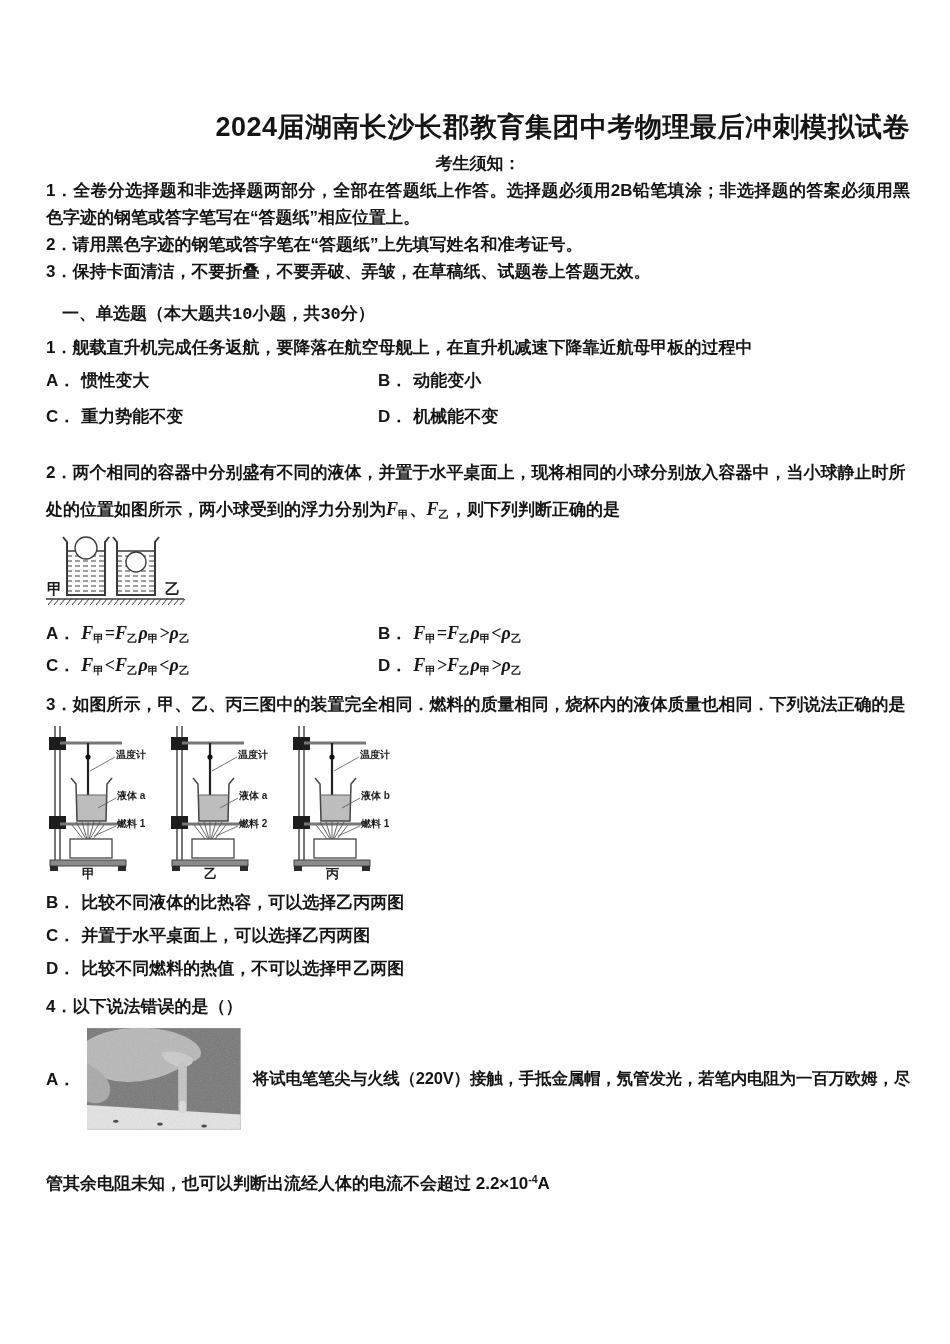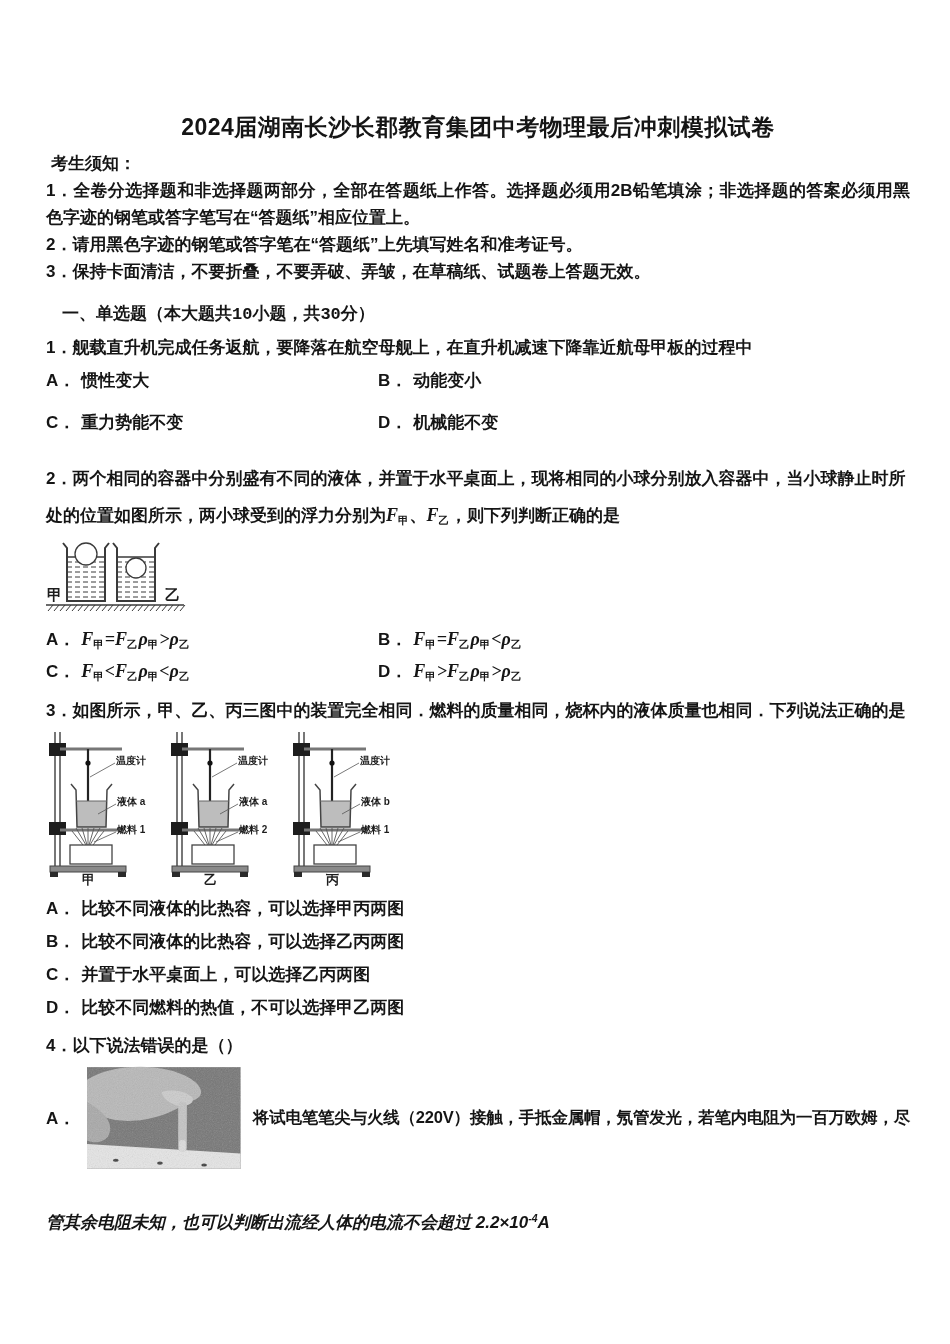--- a/index.html
+++ b/index.html
@@ -2,41 +2,41 @@
 <html><head>
 <meta charset="utf-8">
 <style>
   html,body{margin:0;padding:0;background:#fff;}
   body{
     width:950px;height:1344px;overflow:hidden;
     font-family:"Liberation Sans",sans-serif;
     font-weight:700;color:#151515;font-size:17px;
   }
   .page{padding:0 40px 0 46px;}
-  .title{margin:0;padding-top:112px;line-height:30px;font-size:23px;font-weight:800;text-align:center;letter-spacing:.5px;}
-  .notice-heading{margin:8px 5px 0;line-height:27px;}
+  .title{margin:0;padding-top:112px;line-height:30px;font-size:27px;font-weight:800;text-align:right;letter-spacing:.5px;}
+  .notice-heading{margin:8px 12px 0;line-height:27px;text-align:center;}
   .notice-item{margin:0;line-height:27px;text-align:justify;}
   .section-heading{margin:16px 16px 0;line-height:27px;font-family:Liberation Mono, monospace;}
   .stem{margin:6px 0 0;line-height:27px;}
   .stem-q2{margin:28px 0 0;line-height:36px;}
-  .opts-grid{display:grid;grid-template-columns:332px 1fr;margin-top:10px;row-gap:22px;line-height:20px;}
+  .opts-grid{display:grid;grid-template-columns:332px 1fr;margin-top:10px;row-gap:16px;line-height:20px;}
   .opts-grid2{display:grid;grid-template-columns:332px 1fr;margin-top:6px;row-gap:5px;line-height:22px;}
   .opt-label{margin-right:6px;}
   .fx{white-space:nowrap;}
   .fi{font-family:"Liberation Serif",serif;font-style:italic;font-size:18px;}
   sub.fs{font-size:10.5px;vertical-align:-3px;font-weight:700;margin:0 1px 0 0;font-style:normal;}
   sup.fp{font-size:10.5px;vertical-align:6px;font-weight:700;}
   .fig2-wrap{margin-top:3px;}
   .fig3-row{display:flex;gap:10px;margin-top:8px;}
   .q3-opt{margin:13px 0 0;line-height:20px;}
   .q3-opts{margin-top:12px;}
   .stem-q4{margin:14px 0 0;line-height:27px;}
   .q4-row{display:flex;align-items:center;margin-top:6px;gap:6px;}
   .q4-text{font-size:16.5px;letter-spacing:-.2px;white-space:nowrap;margin-left:6px;}
-  .q4-cont{margin:34px 0 8px;line-height:27px;font-style:italic;}
+  .q4-cont{margin:34px 0 8px;line-height:27px;}
   svg text{font-family:"Liberation Sans",sans-serif;font-weight:700;fill:#1c1c1c;}
   .svg-label{font-size:10px;}
   .svg-caption{font-size:13px;}
   .svg-big{font-size:15px;}
 </style>
 </head>
 <body>
 
 <div class="page">
 
@@ -230,21 +230,20 @@
       <line x1="52" y1="82" x2="70" y2="72" stroke="#555" stroke-width=".8"></line>
       <line x1="48" y1="110" x2="70" y2="100" stroke="#555" stroke-width=".8"></line>
       <text x="70" y="32" class="svg-label">温度计</text>
       <text x="71" y="73" class="svg-label">液体 b</text>
       <text x="71" y="101" class="svg-label">燃料 1</text>
       <text x="36" y="152" class="svg-caption">丙</text>
     </svg>
   </div>
 
   <div class="q3-opts">
-    <p class="q3-opt"><span class="opt-label">A．</span><span>比较不同液体的比热容，可以选择甲丙两图</span></p>
     <p class="q3-opt"><span class="opt-label">B．</span><span>比较不同液体的比热容，可以选择乙丙两图</span></p>
     <p class="q3-opt"><span class="opt-label">C．</span><span>并置于水平桌面上，可以选择乙丙两图</span></p>
     <p class="q3-opt"><span class="opt-label">D．</span><span>比较不同燃料的热值，不可以选择甲乙两图</span></p>
   </div>
 
   <p class="stem-q4">4．以下说法错误的是（）</p>
 
   <div class="q4-row">
     <span class="opt-label">A．</span>
     <svg width="160" height="106" viewBox="0 0 160 106">

